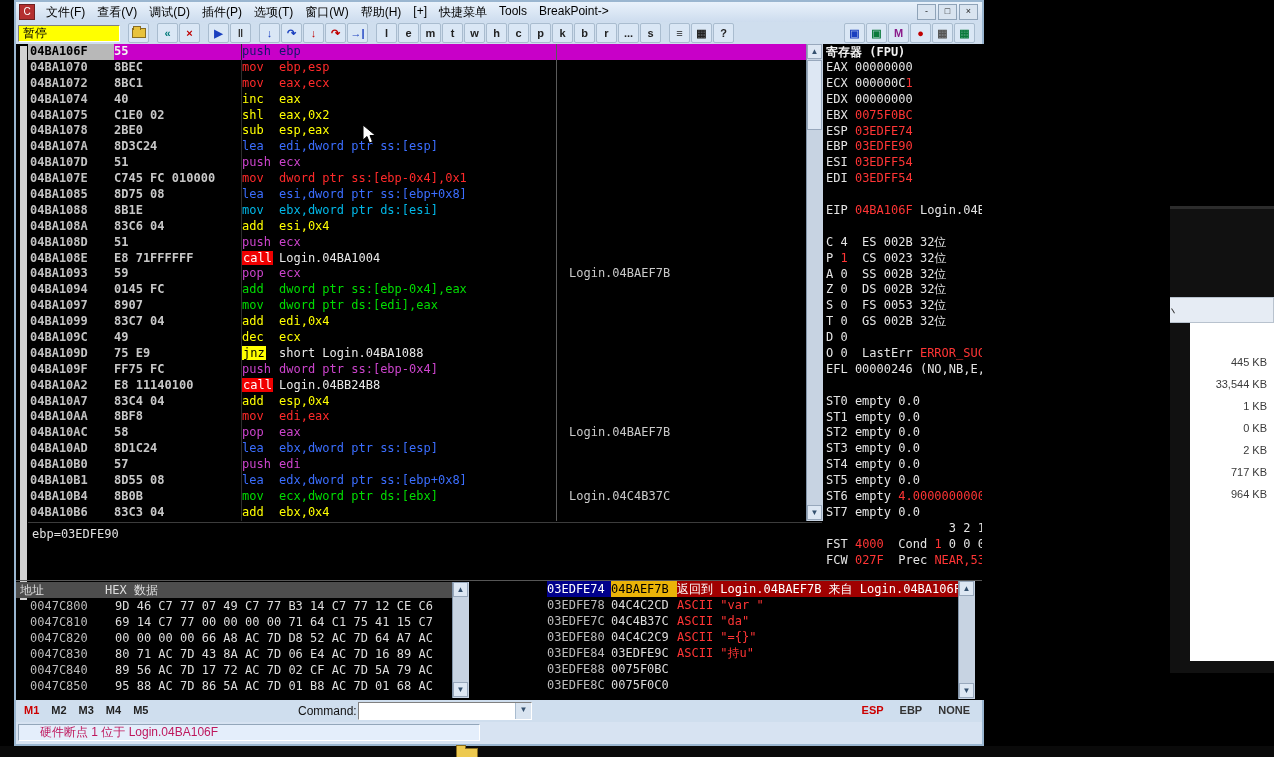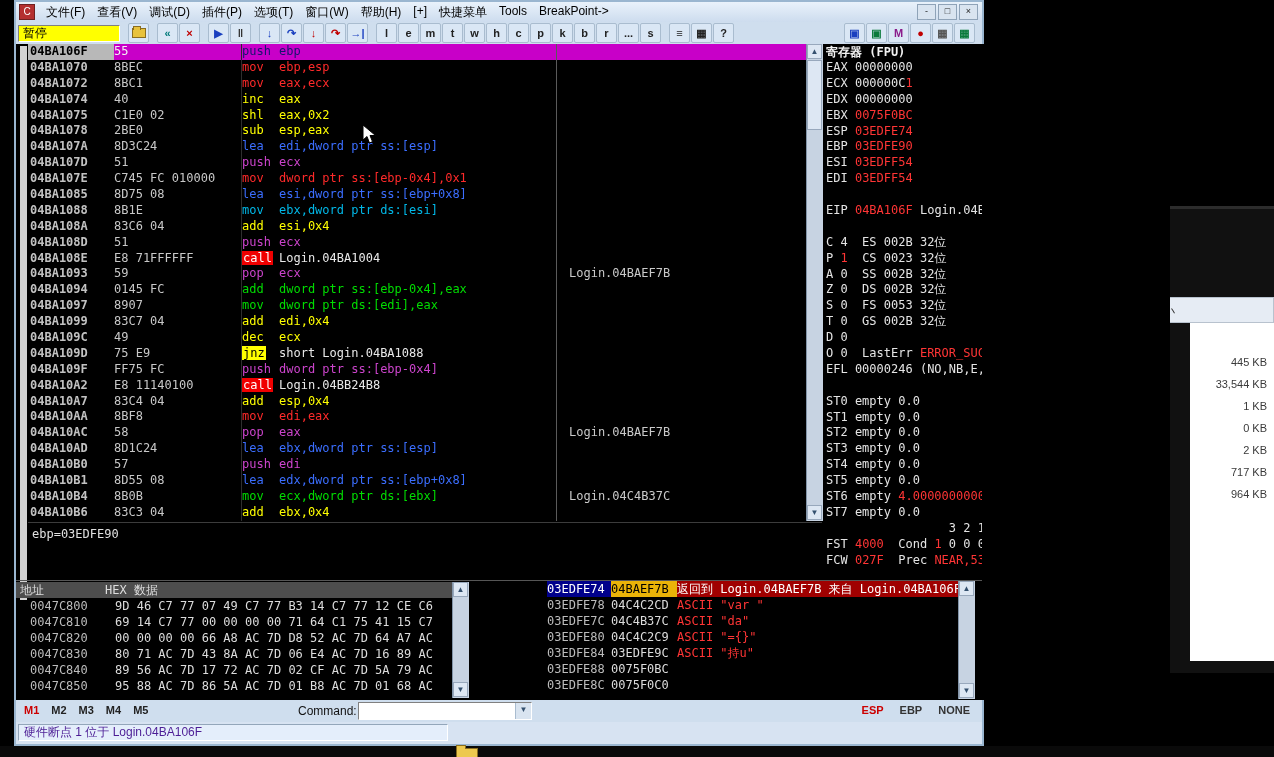--- a/index.html
+++ b/index.html
@@ -30,21 +30,21 @@
         background:#e8c23c;border:1px solid #8a6d1f;border-bottom:none;}
   
   #client{position:absolute;left:0;top:42px;width:1154px;height:656px;background:#000;overflow:hidden;}
   .mono{font-family:"DejaVu Sans Mono",monospace;font-size:12px;}
   #left-strip{position:absolute;left:4px;top:2px;width:7px;height:554px;background:#d2d2d2;}
   
   #disasm{position:absolute;left:12px;top:0;width:778px;height:477px;overflow:hidden;}
   .drow{display:flex;height:15.9px;line-height:15.9px;white-space:pre;overflow:hidden;
         font-family:"DejaVu Sans Mono",monospace;font-size:12px;}
   .da{width:84px;padding-left:2px;color:#c2c2c2;font-weight:bold;flex:none;}
-  .db{width:127px;color:#c8c8c8;flex:none;}
+  .db{width:127px;color:#c8c8c8;flex:none;font-weight:bold;}
   .di{width:314px;flex:none;border-left:1px solid #2e2e2e;}
   .mn{display:inline-block;width:37px;}
   .dc{flex:1;border-left:1px solid #5a5a5a;padding-left:12px;color:#c9c9c9;overflow:hidden;}
   .t-red{color:#ff2a2a;} .t-yel{color:#ffff00;} .t-blu{color:#3b6eff;} .t-mag{color:#cc44cc;}
   .t-grn{color:#00dd00;} .t-cyn{color:#00b8e8;} .t-wht{color:#e8e8e8;} .t-sel{color:#14146e;}
   .mn-call{background:#f00000;color:#ffffff;padding:0 1px;margin-top:19px;}
   .mn-jnz{background:#ffff00;color:#000000;padding:0 1px;}
   .sel{background:#c800c8;}
   .sel .da{background:#b8b8b8;color:#000;}
   .sel .db{color:#f2f2f2;}
@@ -91,21 +91,21 @@
   #cmd-combo{position:absolute;left:342px;top:2px;width:172px;height:16px;background:#fff;
         border:1px solid;border-color:#808080 #ffffff #ffffff #808080;display:flex;}
   #cmd-input{flex:1;border:0;outline:0;font-family:"DejaVu Sans Mono",monospace;font-size:11px;padding:0 2px;}
   #cmd-drop{width:15px;background:#d9e4f0;border-left:1px solid #a9bccf;font-size:8px;
         text-align:center;line-height:14px;color:#34506e;}
   #reg-tags{position:absolute;right:12px;top:4px;display:flex;gap:16px;font-size:11px;font-weight:bold;color:#333;}
   .rtag.active{color:#cc0000;}
   #statusbar{position:absolute;left:0;top:720px;width:966px;height:22px;background:#d7e3f2;}
   #status-left{position:absolute;left:2px;top:2px;width:418px;height:15px;background:#e4eefb;
         border:1px solid;border-color:#93a6ba #ffffff #ffffff #93a6ba;font-size:12px;
-        line-height:15px;padding:0 5px;color:#4c1d95;}
+        line-height:15px;padding:0 21px;color:#be185d;}
   
   #darkwin{position:absolute;left:984px;top:206px;width:290px;height:464px;background:#111111;
         border-top:3px solid #2c2c2c;border-left:1px solid #2c2c2c;}
   #darkwin-close{position:absolute;left:1078px;top:246px;color:#8f8f8f;font-size:13px;}
   #size-headband{position:absolute;left:1124px;top:297px;width:150px;height:26px;background:#e6ecf4;
         border:1px solid #b8c2ce;box-sizing:border-box;}
   #size-header{position:absolute;left:26px;top:5px;font-size:12px;color:#333;}
   #size-col{position:absolute;left:1190px;top:323px;width:84px;height:338px;background:#ffffff;
         padding-top:28px;box-sizing:border-box;}
   .size-val{height:22px;line-height:22px;text-align:right;padding-right:7px;font-size:11px;color:#3a3a3a;}

